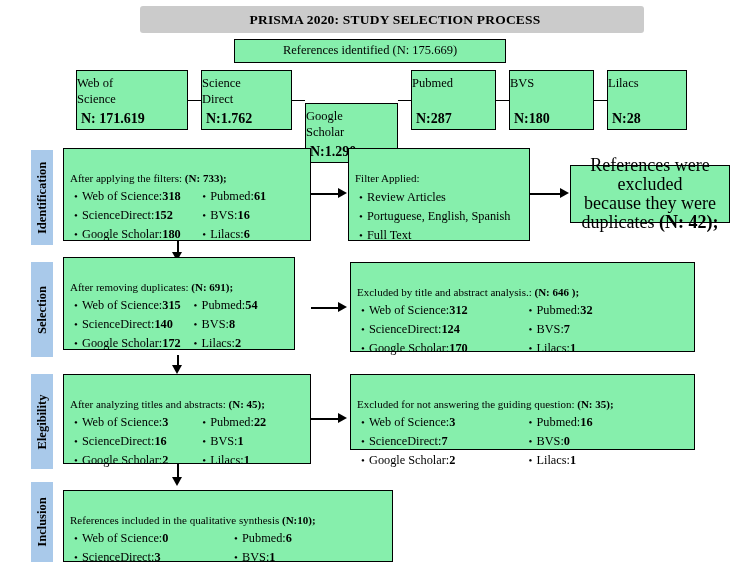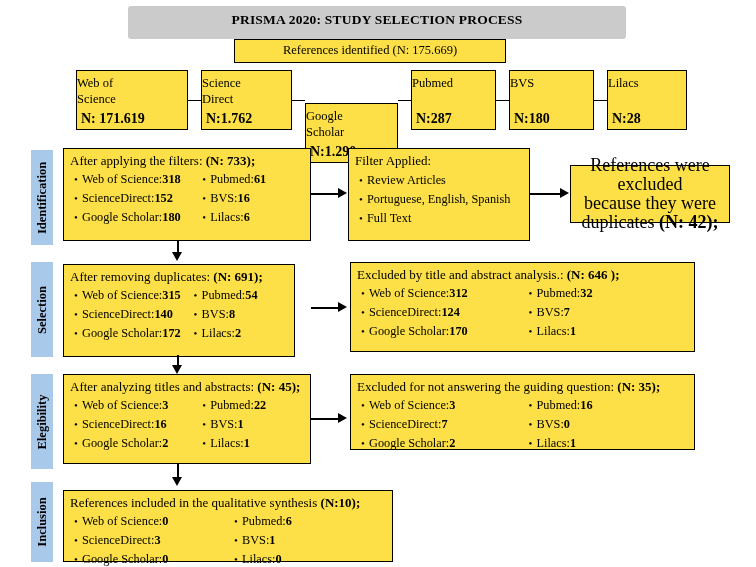--- a/index.html
+++ b/index.html
@@ -12,43 +12,44 @@
     height: 567px;
     position: relative;
     font-family: "Liberation Serif", "DejaVu Serif", serif;
     color: #000000;
     overflow: hidden;
   }
 
   
   #title-banner {
     position: absolute;
-    left: 128px;
+    left: 140px;
     top: 6px;
     width: 498px;
-    height: 33px;
+    height: 27px;
     background: #cbcbcb;
     border-radius: 3px;
+    padding-left: 6px;
   }
   #title-banner .title-text {
     display: block;
     width: 100%;
     text-align: center;
     line-height: 27px;
     font-weight: bold;
     font-size: 13.5px;
     letter-spacing: 0.2px;
     color: #000;
   }
 
   
   .box {
     position: absolute;
     border: 1.6px solid #000;
-    background: #fde047;
+    background: #86efac;
     box-sizing: border-box;
   }
 
   
   #refs-identified {
     left: 234px; top: 39px; width: 272px; height: 24px;
   }
   #refs-identified .line {
     display: block;
     text-align: center;
@@ -102,23 +103,24 @@
     position: absolute;
     left: 50%;
     top: 50%;
     translate: -50% -50%;
   }
 
   
   .stage-box { padding: 4px 6px 3px 6px; }
   .stage-box .headline {
     display: block;
-    font-size: 13px;
+    font-size: 11px;
     line-height: 16px;
     white-space: nowrap;
+    margin-top: 17px;
   }
   .stage-box .headline b { font-weight: bold; }
   .bullet-grid {
     display: grid;
     grid-template-columns: 1fr 1fr;
     column-gap: 4px;
     row-gap: 0px;
     margin-top: 1px;
   }
   .bullet-grid.wide-left { grid-template-columns: 1.08fr 0.92fr; }
@@ -308,21 +310,21 @@
 
 <div class="h-line" style="left:311px; top:193px; width:28px;"></div>
 <div class="arrow-right" style="left:338px; top:188px;"></div>
 
 <div class="h-line" style="left:530px; top:193px; width:31px;"></div>
 <div class="arrow-right" style="left:560px; top:188px;"></div>
 
 <div class="v-line" style="left:177px; top:241px; height:14px;"></div>
 <div class="arrow-down" style="left:172px; top:252px;"></div>
 
-<div class="box stage-box" style="left:63px; top:264px; width:232px; height:93px;">
+<div class="box stage-box" style="left:63px; top:257px; width:232px; height:93px;">
   <span class="headline"><span>After removing duplicates: </span><b>(N: 691);</b></span>
   <div class="bullet-grid wide-left">
     <div class="bullet">
         <span class="dot">•</span>
         <span class="btext">Web of Science: </span>
         <span class="bval">315</span>
       </div>
     <div class="bullet">
         <span class="dot">•</span>
         <span class="btext">Pubmed: </span>

